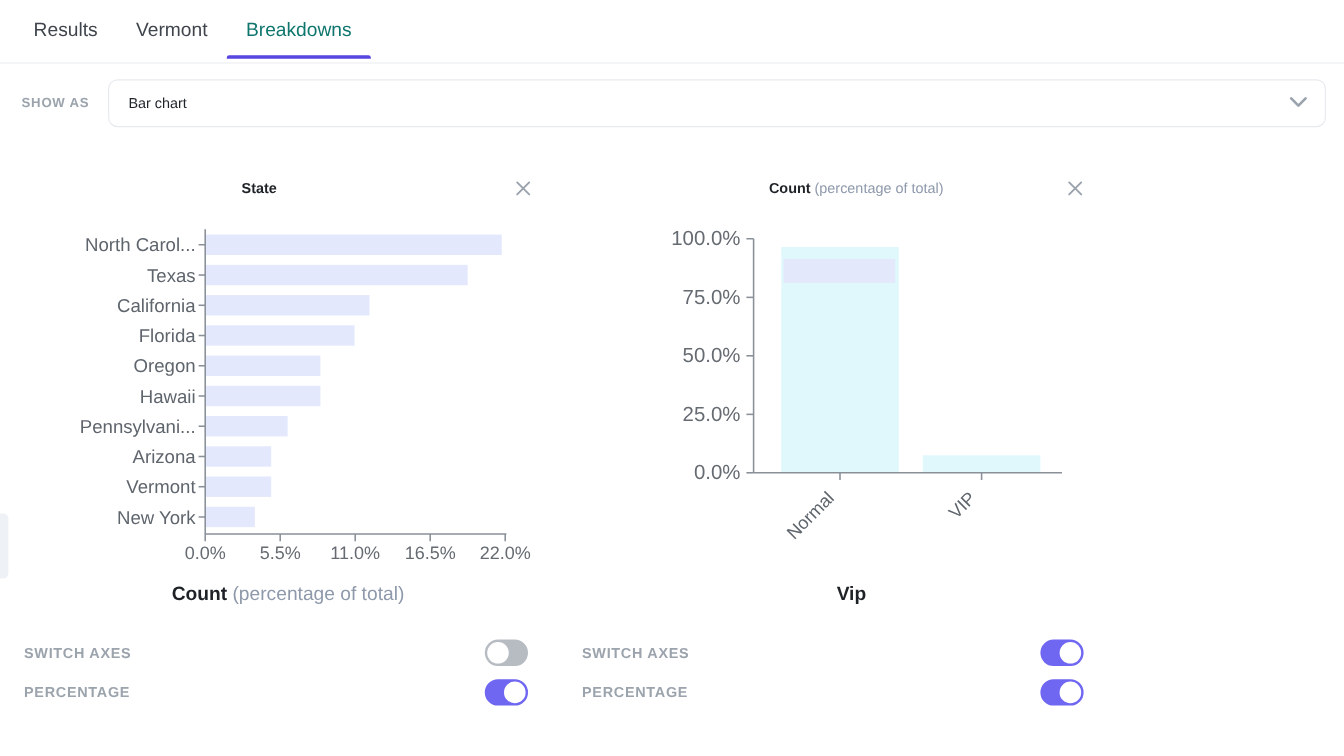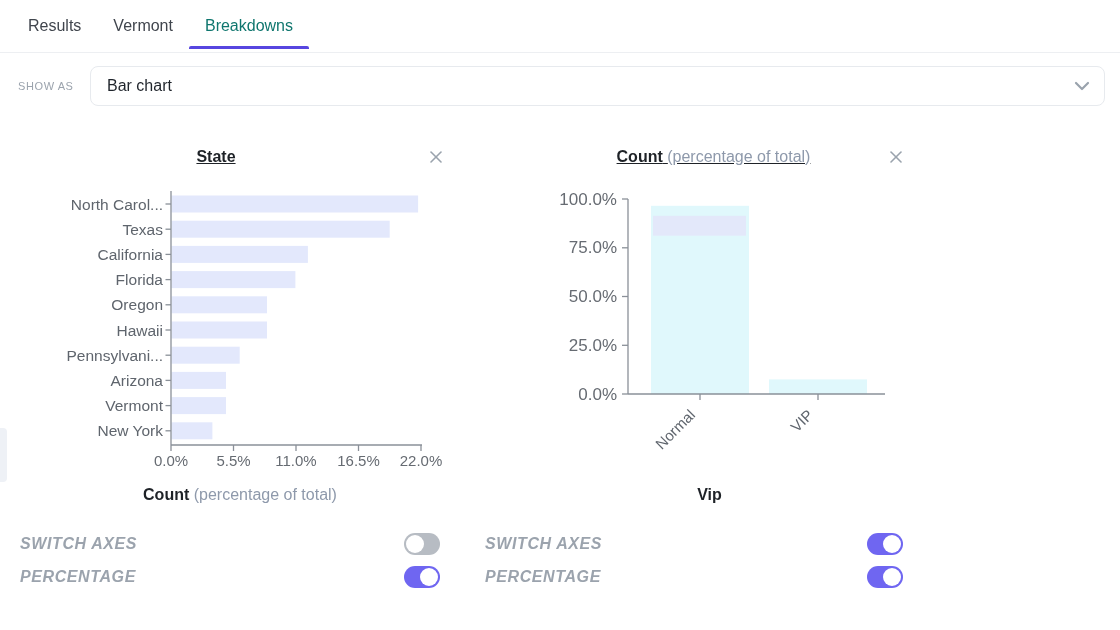--- a/index.html
+++ b/index.html
@@ -6,45 +6,45 @@
   html,body { width:1120px; height:630px; background:#fff; font-family:"Liberation Sans", sans-serif; overflow:hidden; }
   .page { position:relative; width:1120px; height:630px; background:#fff; }
 
   
   .tabbar { position:absolute; left:0; top:0; width:1120px; height:53px; border-bottom:1px solid #edeff2; display:flex; align-items:center; padding-left:12px; }
   .tab { position:relative; height:45px; display:flex; align-items:center; padding:0 16px; font-size:16px; color:#40454d; cursor:pointer; }
   .tab.active { color:#0f766e; }
   .tab.active::after { content:""; position:absolute; left:0; right:0; bottom:0; height:3px; background:#5746e0; border-radius:2px 2px 0 0; }
 
   
-  .showas-label { position:absolute; left:18px; top:80px; font-size:11px; letter-spacing:0.6px; color:#9ba3ad; font-weight:normal;text-align:right; }
+  .showas-label { position:absolute; left:18px; top:80px; font-size:11px; letter-spacing:0.6px; color:#9ba3ad; font-weight:bold;text-align:right; }
   .showas-select { position:absolute; left:90px; top:66px; width:1015px; height:40px; border:1px solid #e7eaee; border-radius:8px; background:#fff; display:flex; align-items:center; justify-content:space-between; padding:0 14px 0 16px; cursor:pointer; }
-  .showas-value { font-size:16px; color:#1f242b; }
+  .showas-value { font-size:12px; color:#1f242b; }
 
   
   .chart-panel { position:absolute; top:140px; }
   .chart-panel.left  { left:20px;  width:440px; }
   .chart-panel.right { left:555px; width:365px; }
   .chart-header { display:flex; align-items:center; height:34px; }
-  .chart-title { flex:1; text-align:center; font-size:16px; color:#1e2227; white-space:nowrap;text-decoration:underline; }
+  .chart-title { flex:1; text-align:center; font-size:12px; color:#1e2227; white-space:nowrap; }
   .chart-title .bold { font-weight:bold; color:#1e2227; }
   .chart-title .suffix { color:#8e99ab; }
   .close-btn { width:48px; height:28px; border:none; background:transparent; cursor:pointer; display:flex; align-items:center; justify-content:center; }
   svg text { font-family:"Liberation Sans", sans-serif; }
   .xlabel { text-align:center; font-size:16px; margin-top:8px; white-space:nowrap; }
   .xlabel .bold { font-weight:bold; color:#1e2227; }
   .xlabel .suffix { color:#8e99ab; }
   .chart-panel.right .xlabel { padding-right:56px; }
 
   
   .controls { position:absolute; top:533px; }
   .controls.left  { left:20px;  width:420px; }
   .controls.right { left:485px; width:418px; }
   .control-row { display:flex; align-items:center; justify-content:space-between; height:22px; margin-bottom:11px; }
-  .control-label { font-size:16px; letter-spacing:0.6px; color:#9ba3ad; font-weight:bold;font-style:italic; }
+  .control-label { font-size:12px; letter-spacing:0.6px; color:#9ba3ad; font-weight:bold; }
   .toggle { width:36px; height:22px; border-radius:11px; position:relative; cursor:pointer; flex:0 0 auto; }
   .toggle.on  { background:#6f66f1; }
   .toggle.off { background:#b7bcc3; }
   .toggle .knob { position:absolute; top:2px; width:18px; height:18px; border-radius:50%; background:#fff; }
   .toggle.on  .knob { right:2px; }
   .toggle.off .knob { left:2px; }
 
   
   .edge-handle { position:absolute; left:0; top:428px; width:7px; height:54px; background:#eef1f6; border-radius:0 4px 4px 0; }
 </style>

